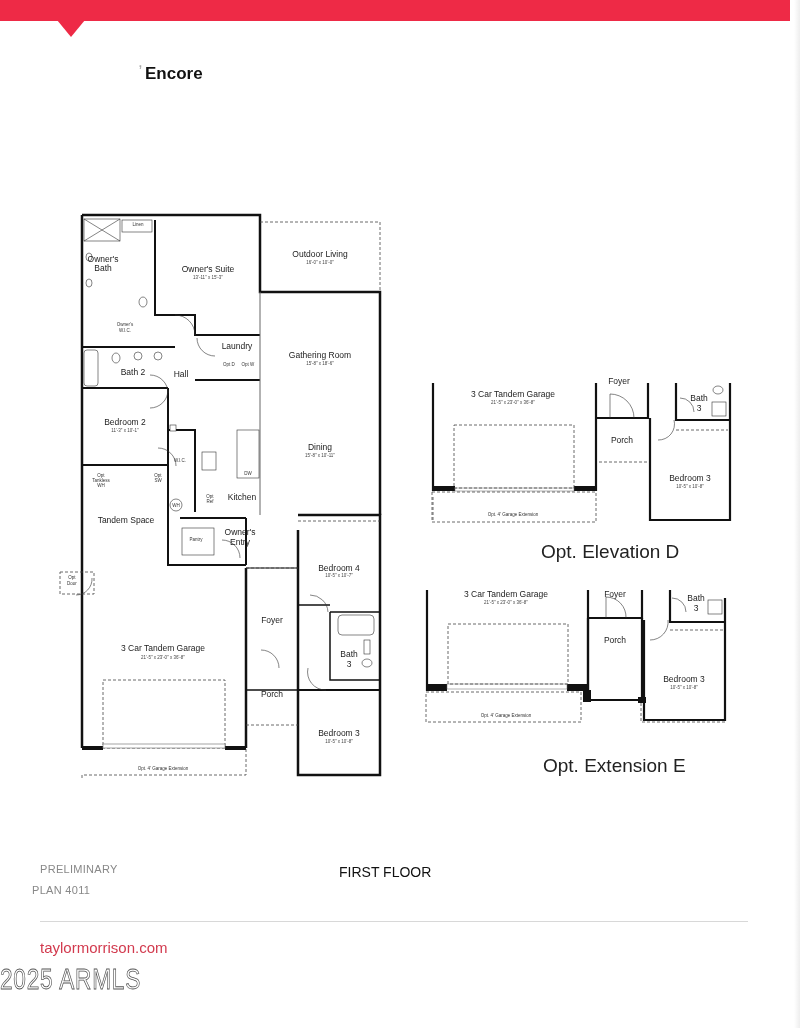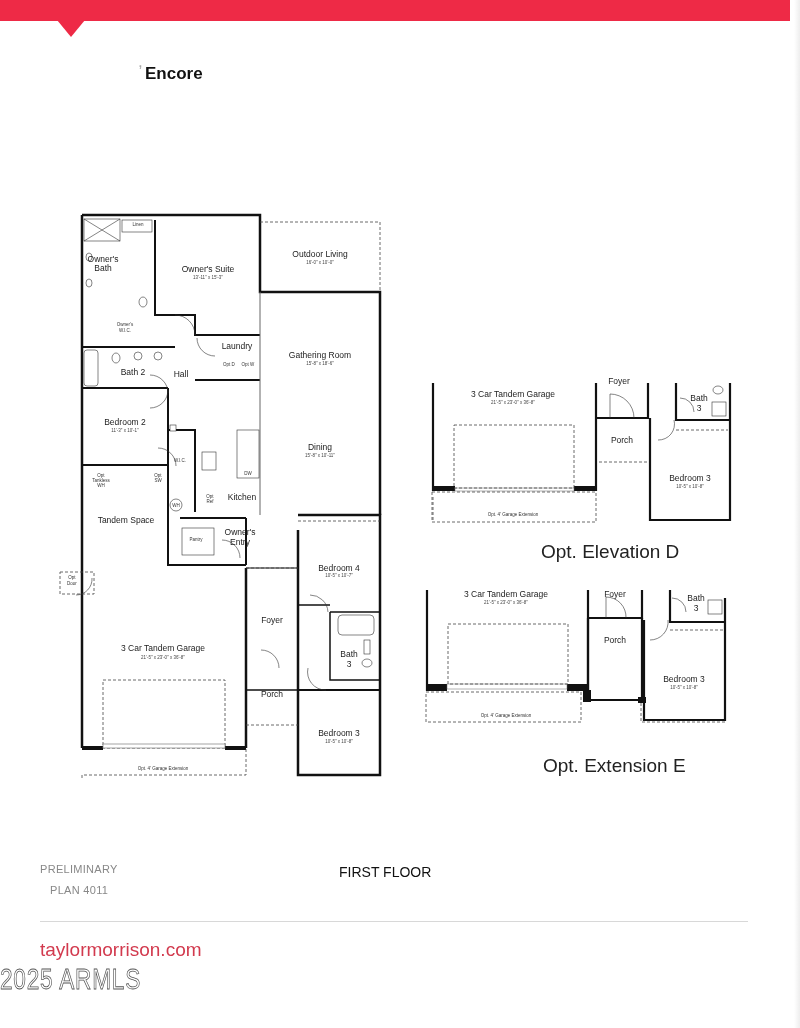--- a/index.html
+++ b/index.html
@@ -9,23 +9,23 @@
   .right-edge { position: absolute; right: 0; top: 0; width: 6px; height: 1028px; background: linear-gradient(to right, #fff, #eee); }
   .plan-name { position: absolute; left: 145px; top: 52px; font-size: 17px; font-weight: bold; margin-top: 12px; }
   .plan-name-prefix { position: absolute; left: 138px; top: 52px; font-size: 17px; color: #aaa; }
   svg.plan { position: absolute; left: 0; top: 0; }
   .room-label { font-family: "Liberation Sans", sans-serif; font-size: 8.5px; fill: #222; text-anchor: middle; }
   .room-dim { font-family: "Liberation Sans", sans-serif; font-size: 4.5px; fill: #444; text-anchor: middle; }
   .tiny { font-family: "Liberation Sans", sans-serif; font-size: 4.5px; fill: #333; text-anchor: middle; }
   .elev-title { position: absolute; font-size: 19px; color: #222; }
   .floor-title { position: absolute; left: 339px; top: 864px; font-size: 14px; color: #111; }
   .prelim { position: absolute; left: 40px; top: 863px; font-size: 11px; color: #888; letter-spacing: 0.3px; }
-  .plan-num { position: absolute; left: 50px; top: 884px; font-size: 11px; color: #888; letter-spacing: 0.3px; }
+  .plan-num { position: absolute; left: 32px; top: 884px; font-size: 11px; color: #888; letter-spacing: 0.3px; }
   .rule { position: absolute; left: 40px; top: 921px; width: 708px; height: 1px; background: #d8d8d8; }
-  .website { position: absolute; left: 40px; top: 939px; font-size: 19px; color: #d23a4e; text-align: right; }
+  .website { position: absolute; left: 40px; top: 939px; font-size: 15px; color: #d23a4e; text-align: right; }
   .watermark { position: absolute; left: 0; top: 963px; font-size: 29px; color: #fff; -webkit-text-stroke: 0.8px #555; letter-spacing: 1px; font-family: "Liberation Sans", sans-serif; font-weight: normal; transform: scaleX(0.78); transform-origin: left top; }
 </style>
 </head>
 <body>
 
 <div class="banner"></div>
 <div class="banner-notch"></div>
 <div class="right-edge"></div>
 
 <div class="plan-name-prefix">,</div>

